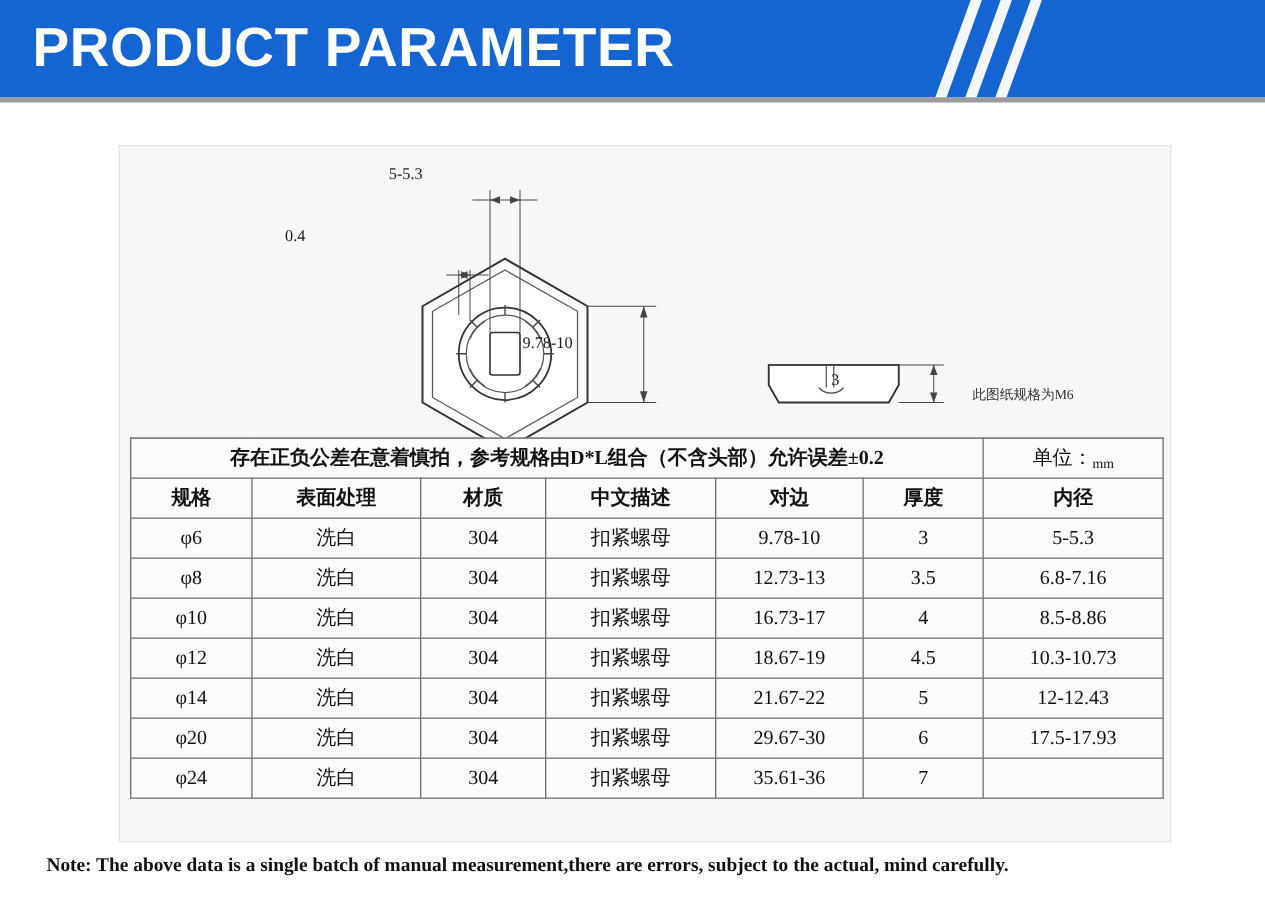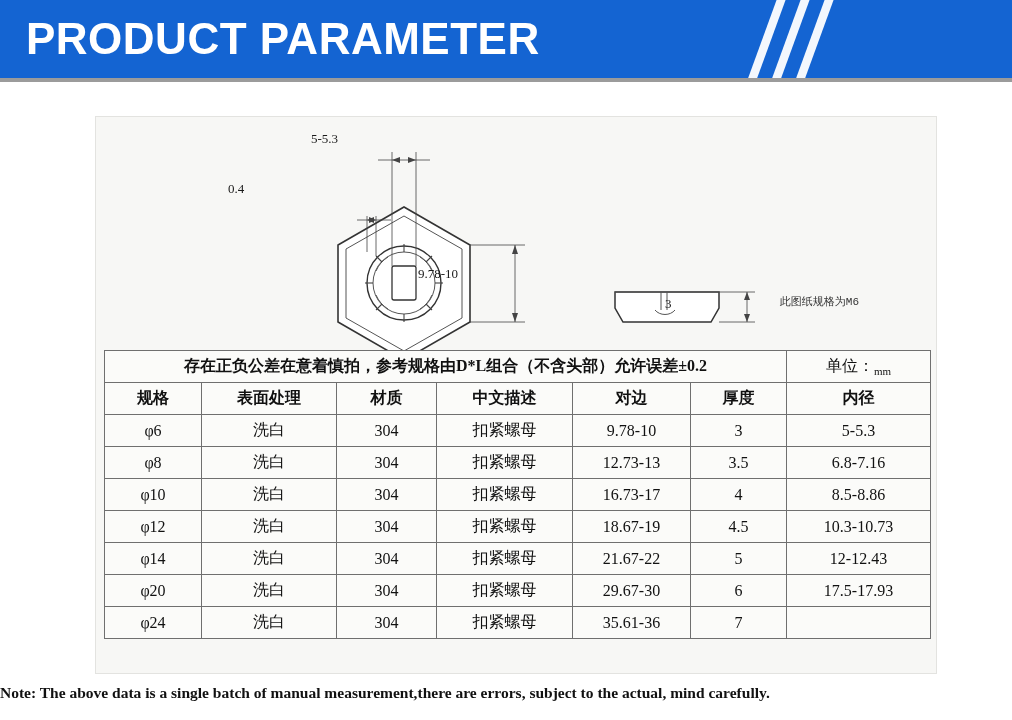--- a/index.html
+++ b/index.html
@@ -91,22 +91,22 @@
   .dim-text {
     position: absolute;
     font-family: "Liberation Serif", serif;
     font-size: 13px;
     color: #1a1a1a;
     white-space: nowrap;
   }
   .note-cn {
     position: absolute;
     right: 78px;
-    top: 178px;
-    font-family: Liberation Mono, monospace;
+    top: 192px;
+    font-family: Liberation Serif, serif;
     font-size: 11px;
     color: #333333;
     white-space: nowrap;
   }
 
   
   .table-wrap {
     position: absolute;
     left: 104px;
     top: 272px;
@@ -152,21 +152,21 @@
   .phi {
     font-family: "Liberation Serif", serif;
   }
 
   
   .footer-note {
     position: absolute;
     left: 0;
     top: 684px;
     width: 844px;
-    text-align: left;
+    text-align: center;
     font-family: "Liberation Serif", serif;
     font-weight: bold;
     font-size: 15.5px;
     color: #111111;
     white-space: nowrap;
   }
 </style>
 </head>
 <body>
 

